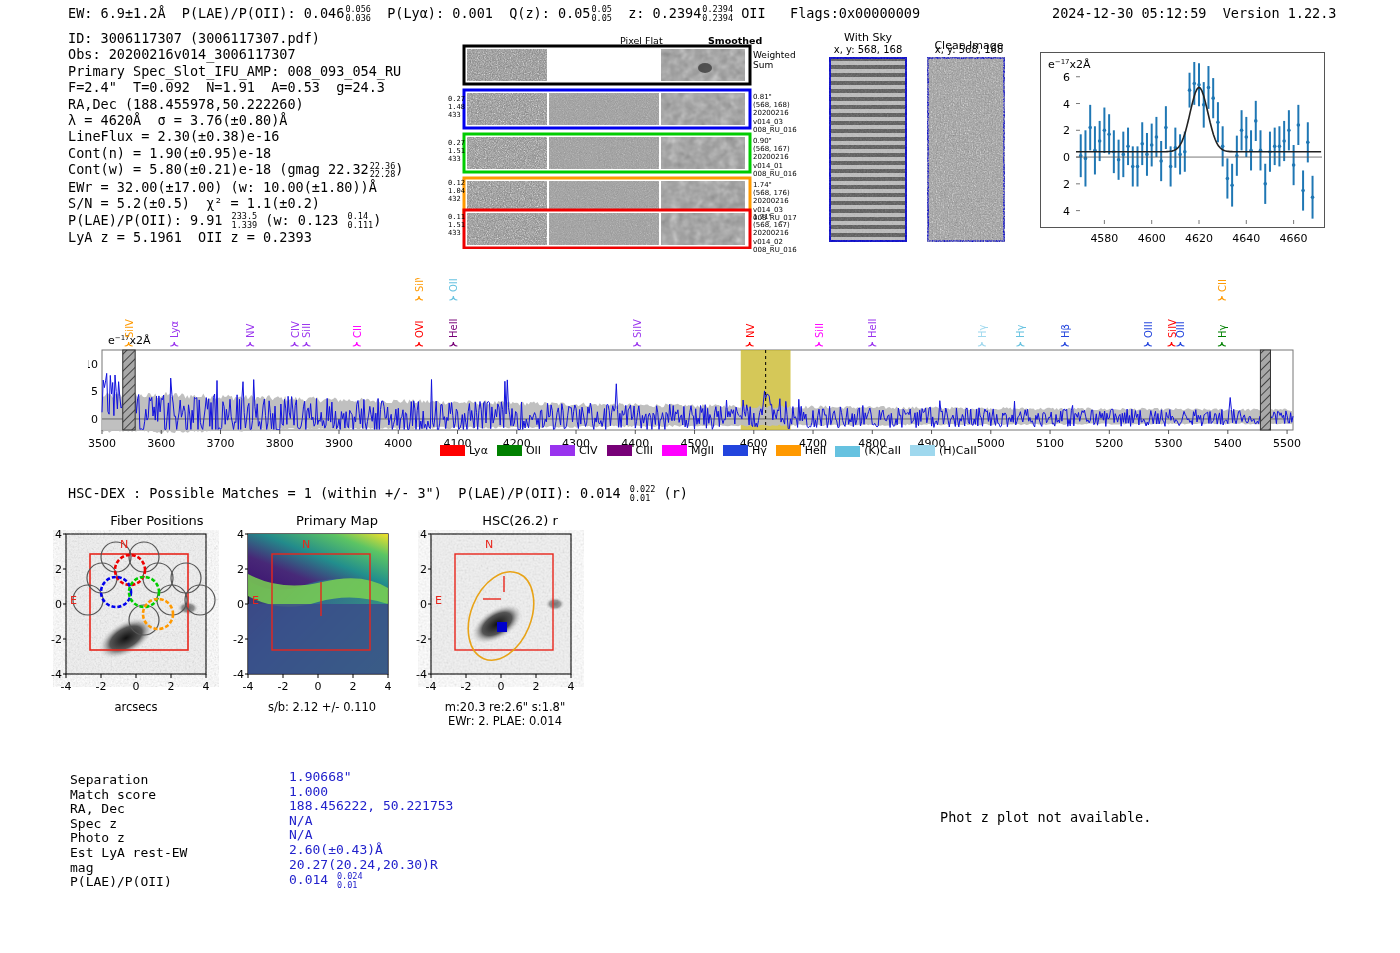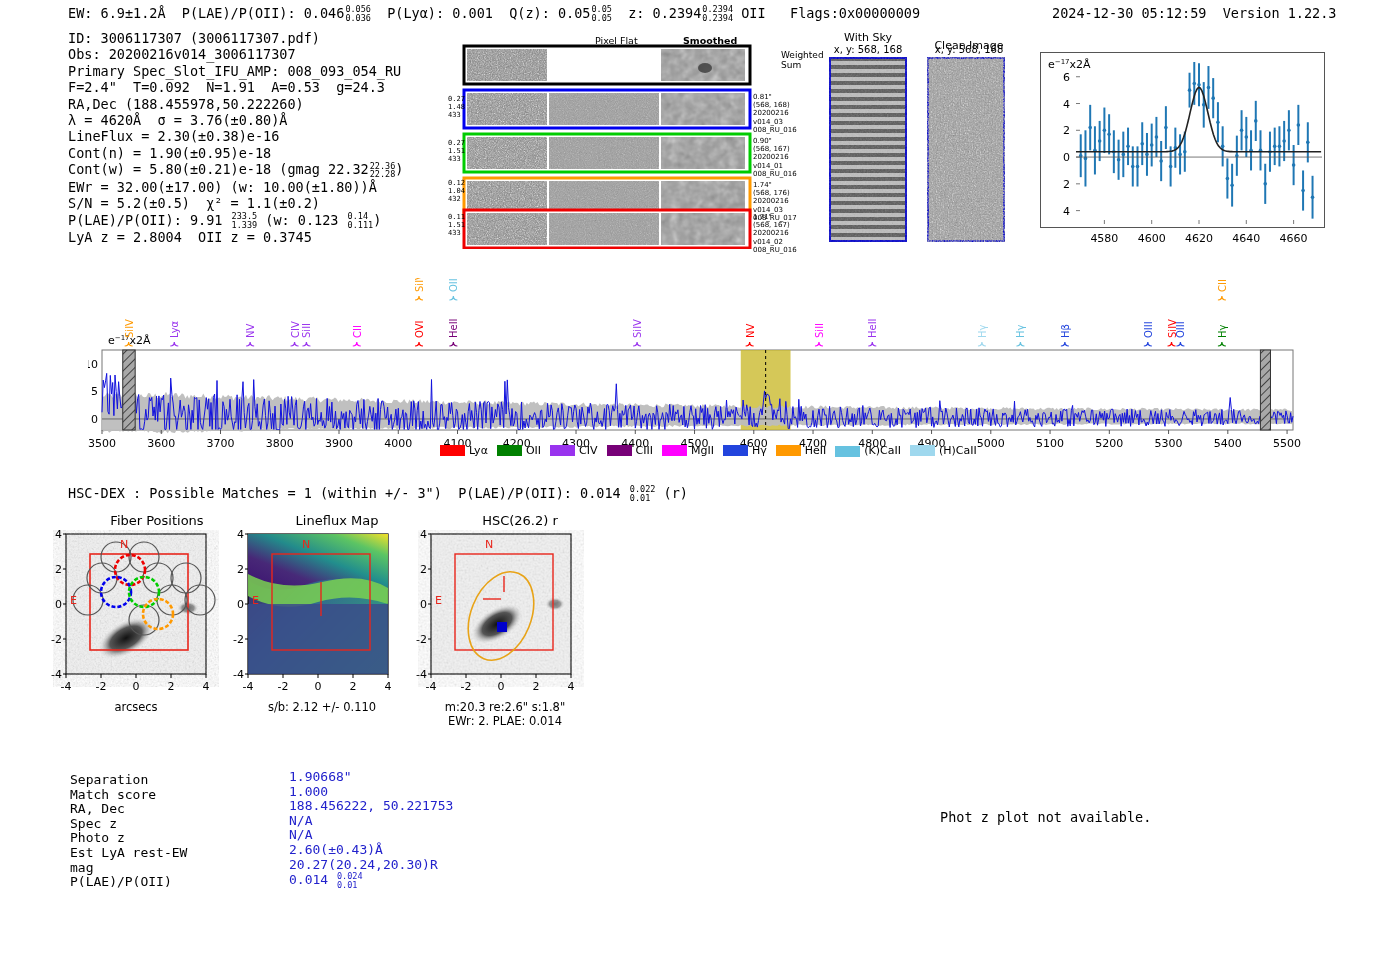--- a/index.html
+++ b/index.html
@@ -4,21 +4,21 @@
 <style>
   html,body{margin:0;padding:0;background:#fff;}
   body{width:1400px;height:953px;position:relative;font-family:"DejaVu Sans Mono",monospace;color:#000;overflow:hidden;}
   .abs{position:absolute;}
   .mono{font-family:"DejaVu Sans Mono",monospace;}
   .sans{font-family:"DejaVu Sans","Liberation Sans",sans-serif;}
   #hdr-line{left:68px;top:5px;font-size:13.5px;white-space:pre;letter-spacing:0px;}
   #hdr-ts{left:1052px;top:5px;font-size:13.5px;white-space:pre;}
   .frac{display:inline-block;vertical-align:middle;font-size:8.5px;line-height:1.02;text-align:left;margin-left:1px;position:relative;top:0px;}
   #info{left:68px;top:30px;font-size:13.5px;line-height:16.4px;white-space:pre;}
-  .cut-title{font-size:9.5px;}
+  .cut-title{font-size:9.5px;margin-left:25px;}
   .lbl-small{font-size:7px;line-height:8.2px;color:#000;white-space:pre;}
   svg{display:block;}
   #bot-table{left:70px;top:773px;font-size:13px;line-height:14.6px;white-space:pre;}
   #bot-vals{left:289px;top:770px;font-size:13px;line-height:14.6px;white-space:pre;color:#2222cc;}
   #photoz-note{left:940px;top:809px;font-size:13.5px;white-space:pre;}
   #hscdex{left:68px;top:485px;font-size:13.5px;white-space:pre;}
   .imgtitle{font-size:13px;text-align:center;}
   .cap{font-size:11.5px;text-align:center;white-space:pre;}
 </style>
 </head>
@@ -33,21 +33,21 @@
 <span>Primary Spec_Slot_IFU_AMP: 008_093_054_RU</span>
 <span>F=2.4"  T=0.092  N=1.91  A=0.53  g=24.3</span>
 <span>RA,Dec (188.455978,50.222260)</span>
 <span>λ = 4620Å  σ = 3.76(±0.80)Å</span>
 <span>LineFlux = 2.30(±0.38)e-16</span>
 <span>Cont(n) = 1.90(±0.95)e-18</span>
 <span>Cont(w) = 5.80(±0.21)e-18 (gmag 22.32</span><span class="frac"><span>22.36</span><br><span>22.28</span></span><span>)</span>
 <span>EWr = 32.00(±17.00) (w: 10.00(±1.80))Å</span>
 <span>S/N = 5.2(±0.5)  χ² = 1.1(±0.2)</span>
 <span>P(LAE)/P(OII): 9.91</span> <span class="frac"><span>233.5</span><br><span>1.339</span></span> <span>(w: 0.123</span> <span class="frac"><span>0.14</span><br><span>0.111</span></span><span>)</span>
-<span>LyA z = 2.8004  OII z = 0.3745</span></div>
+<span>LyA z = 5.1961  OII z = 0.2393</span></div>
 
 <div class="abs sans cut-title" style="left:500px;top:35px;"></div>
 <div class="abs sans cut-title" style="left:595px;top:35px;">Pixel Flat</div>
 <div class="abs sans cut-title" style="left:683px;top:35px;font-weight:bold;">Smoothed</div>
 
 <svg class="abs" style="left:462px;top:44px;" width="290" height="205">
   <defs>
     <filter id="grain1" x="0" y="0" width="100%" height="100%">
       <feTurbulence type="fractalNoise" baseFrequency="0.85" numOctaves="3" seed="7" result="t"></feTurbulence>
       <feColorMatrix in="t" type="saturate" values="0"></feColorMatrix>
@@ -112,21 +112,21 @@
     <rect x="2" y="166" width="286" height="38" fill="#fff" stroke="#ee0000" stroke-width="3"></rect>
     <rect x="5" y="169" width="80" height="32" fill="#8a8a8a"></rect>
       <rect x="5" y="169" width="80" height="32" filter="url(#grain2)"></rect>
     <rect x="87" y="169" width="110" height="32" fill="#9d9d9d"></rect>
       <rect x="87" y="169" width="110" height="32" filter="url(#grain1)" opacity="0.5"></rect>
     <rect x="199" y="169" width="84" height="32" fill="#9a9a9a"></rect>
       <rect x="199" y="169" width="84" height="32" filter="url(#smoothg)" opacity="0.8"></rect>
   </g>
 </svg>
 
-<div class="abs sans lbl-small" style="left:753px;top:50px;font-size:9px;line-height:10px;margin-left:28px;">Weighted
+<div class="abs sans lbl-small" style="left:753px;top:50px;font-size:9px;line-height:10px;">Weighted
 Sum</div>
 
 <div class="abs mono lbl-small" style="left:448px;top:95px;">0.27
 1.48
 433</div>
 <div class="abs mono lbl-small" style="left:448px;top:139px;">0.27
 1.51
 433</div>
 <div class="abs mono lbl-small" style="left:448px;top:179px;">0.12
 1.04
@@ -473,21 +473,21 @@
       <div style="display: flex; align-items: center; gap: 4px;">
         <span style="display: inline-block; width: 25px; height: 11px; background: rgb(159, 216, 238);"></span>
         <span style="font-size: 11px; font-family: &quot;DejaVu Sans&quot;, sans-serif;">(H)CaII</span>
       </div>
     </div>
 </div>
 
 <div class="abs mono" id="hscdex"><span>HSC-DEX : Possible Matches = 1 (within +/- 3")  P(LAE)/P(OII): 0.014</span> <span class="frac"><span>0.022</span><br><span>0.01</span></span> <span>(r)</span></div>
 
 <div class="abs sans imgtitle" style="left:62px;top:513px;width:190px;">Fiber Positions</div>
-<div class="abs sans imgtitle" style="left:242px;top:513px;width:190px;">Lineflux Map</div>
+<div class="abs sans imgtitle" style="left:242px;top:513px;width:190px;">Primary Map</div>
 <div class="abs sans imgtitle" style="left:425px;top:513px;width:190px;">HSC(26.2) r</div>
 
 <svg class="abs" style="left:40px;top:530px;" width="200" height="175">
   <defs>
     <filter id="fpgrain">
         <feTurbulence type="fractalNoise" baseFrequency="0.55" numOctaves="3" seed="5"></feTurbulence>
         <feColorMatrix type="saturate" values="0"></feColorMatrix>
         <feComponentTransfer>
           <feFuncA type="linear" slope="0.55" intercept="-0.05"></feFuncA>
         </feComponentTransfer>

